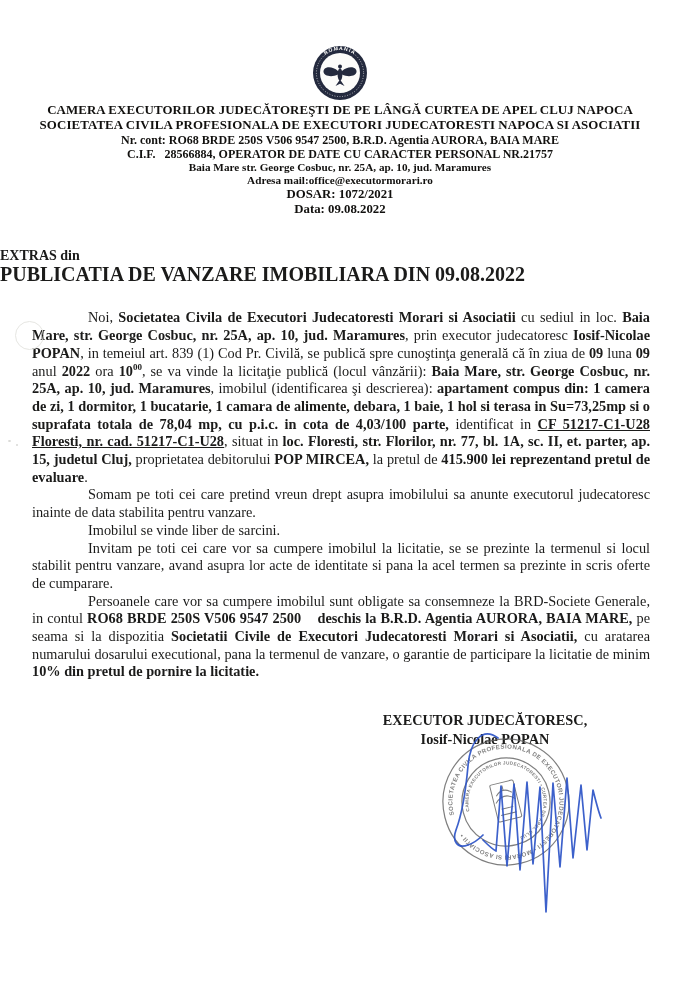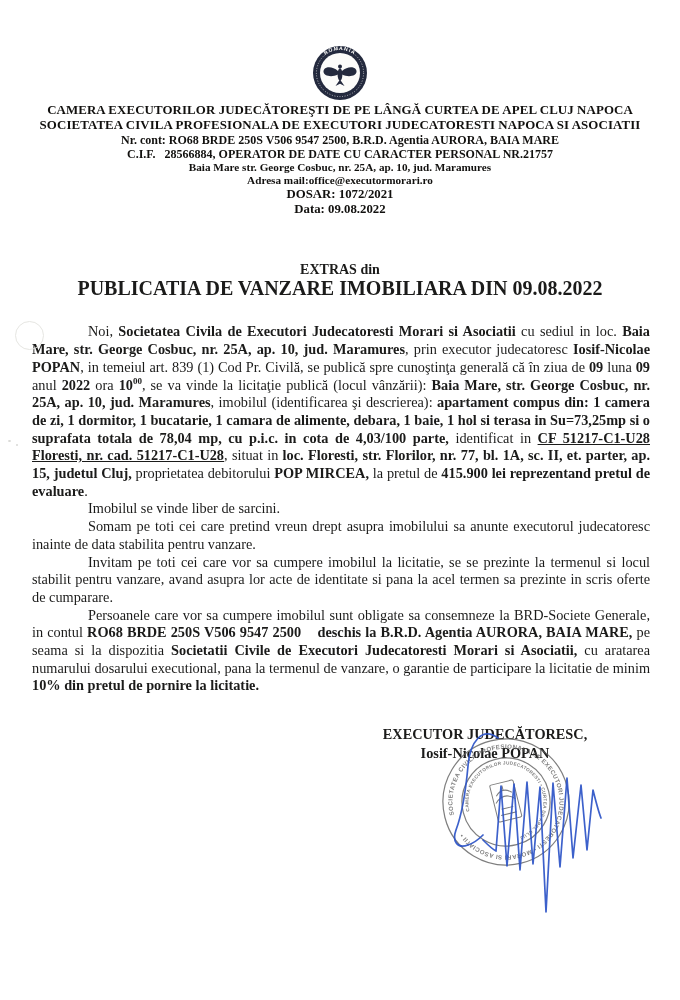--- a/index.html
+++ b/index.html
@@ -11,21 +11,21 @@
     font-family:"Liberation Serif","DejaVu Serif",serif;color:var(--ink);overflow:hidden;
   }
   
   .doc-header{text-align:center;padding-top:44px;font-weight:bold;color:#12110f;}
   .logo{display:block;margin:0 auto -1px auto;}
   .h-lg{font-size:12.9px;line-height:14.8px;letter-spacing:.1px;}
   .h-md{font-size:12px;line-height:14.2px;}
   .h-sm{font-size:11.2px;line-height:13.2px;}
   .h-ds{font-size:12.8px;line-height:15px;}
   
-  .title{text-align:center;margin-top:45px;font-weight:bold;}
+  .title{text-align:left;margin-top:31px;font-weight:bold;}
   .t1{font-size:14px;line-height:16.5px;}
   .t2{font-size:20px;line-height:18.5px;}
   
   .body{margin:26px 30px 0 32px;text-align:justify;font-size:14.3px;line-height:17.7px;}
   .body p{margin:0;text-indent:56px;}
   .body sup{font-size:9px;line-height:0;}
   .seg-u{text-decoration:underline;}
   .seg-b{font-weight:bold;}
   
   .sig{margin:30px 52px 0 auto;width:286px;text-align:center;font-weight:bold;
@@ -79,22 +79,22 @@
     <div class="h-ds">Data: 09.08.2022</div>
   </header>
 
   <div class="title">
     <div class="t1">EXTRAS din</div>
     <div class="t2">PUBLICATIA DE VANZARE IMOBILIARA DIN 09.08.2022</div>
   </div>
 
   <main class="body">
     <p><span>Noi, </span><span class="seg-b">Societatea Civila de Executori Judecatoresti Morari si Asociatii</span><span> cu sediul in loc. </span><span class="seg-b">Baia Mare, str. George Cosbuc, nr. 25A, ap. 10, jud. Maramures</span><span>, prin executor judecatoresc </span><span class="seg-b">Iosif-Nicolae POPAN</span><span>, in temeiul art. 839 (1) Cod Pr. Civilă, se publică spre cunoştinţa generală că în ziua de </span><span class="seg-b">09</span><span> luna </span><span class="seg-b">09</span><span> anul </span><span class="seg-b">2022</span><span> ora </span><span class="seg-b">10</span><sup class="seg-b">00</sup><span>, se va vinde la licitaţie publică (locul vânzării): </span><span class="seg-b">Baia Mare, str. George Cosbuc, nr. 25A, ap. 10, jud. Maramures</span><span>, imobilul (identificarea şi descrierea): </span><span class="seg-b">apartament compus din: 1 camera de zi, 1 dormitor, 1 bucatarie, 1 camara de alimente, debara, 1 baie, 1 hol si terasa in Su=73,25mp si o suprafata totala de 78,04 mp, cu p.i.c. in cota de 4,03/100 parte,</span><span> identificat in </span><span class="seg-b seg-u">CF 51217-C1-U28 Floresti, nr. cad. 51217-C1-U28</span><span>, situat in </span><span class="seg-b">loc. Floresti, str. Florilor, nr. 77, bl. 1A, sc. II, et. parter, ap. 15, judetul Cluj,</span><span> proprietatea debitorului </span><span class="seg-b">POP MIRCEA,</span><span> la pretul de </span><span class="seg-b">415.900 lei reprezentand pretul de evaluare</span><span>.</span></p>
+    <p><span>Somam pe toti cei care pretind vreun drept asupra imobilului sa anunte executorul judecatoresc inainte de data stabilita pentru vanzare.</span></p>
     <p><span>Imobilul se vinde liber de sarcini.</span></p>
-    <p><span>Somam pe toti cei care pretind vreun drept asupra imobilului sa anunte executorul judecatoresc inainte de data stabilita pentru vanzare.</span></p>
     <p><span>Invitam pe toti cei care vor sa cumpere imobilul la licitatie, se se prezinte la termenul si locul stabilit pentru vanzare, avand asupra lor acte de identitate si pana la acel termen sa prezinte in scris oferte de cumparare.</span></p>
     <p><span>Persoanele care vor sa cumpere imobilul sunt obligate sa consemneze la BRD-Societe Generale, in contul </span><span class="seg-b">RO68 BRDE 250S V506 9547 2500&nbsp;&nbsp;&nbsp; deschis la B.R.D. Agentia AURORA, BAIA MARE,</span><span> pe seama si la dispozitia </span><span class="seg-b">Societatii Civile de Executori Judecatoresti Morari si Asociatii,</span><span> cu aratarea numarului dosarului executional, pana la termenul de vanzare, o garantie de participare la licitatie de minim </span><span class="seg-b">10% din pretul de pornire la licitatie.</span></p>
   </main>
 
   <div class="sig">
     <div>EXECUTOR JUDECĂTORESC,</div>
     <div>Iosif-Nicolae POPAN</div>
   </div>
 
   <svg class="stamp" width="190" height="200" viewBox="0 0 190 200">

